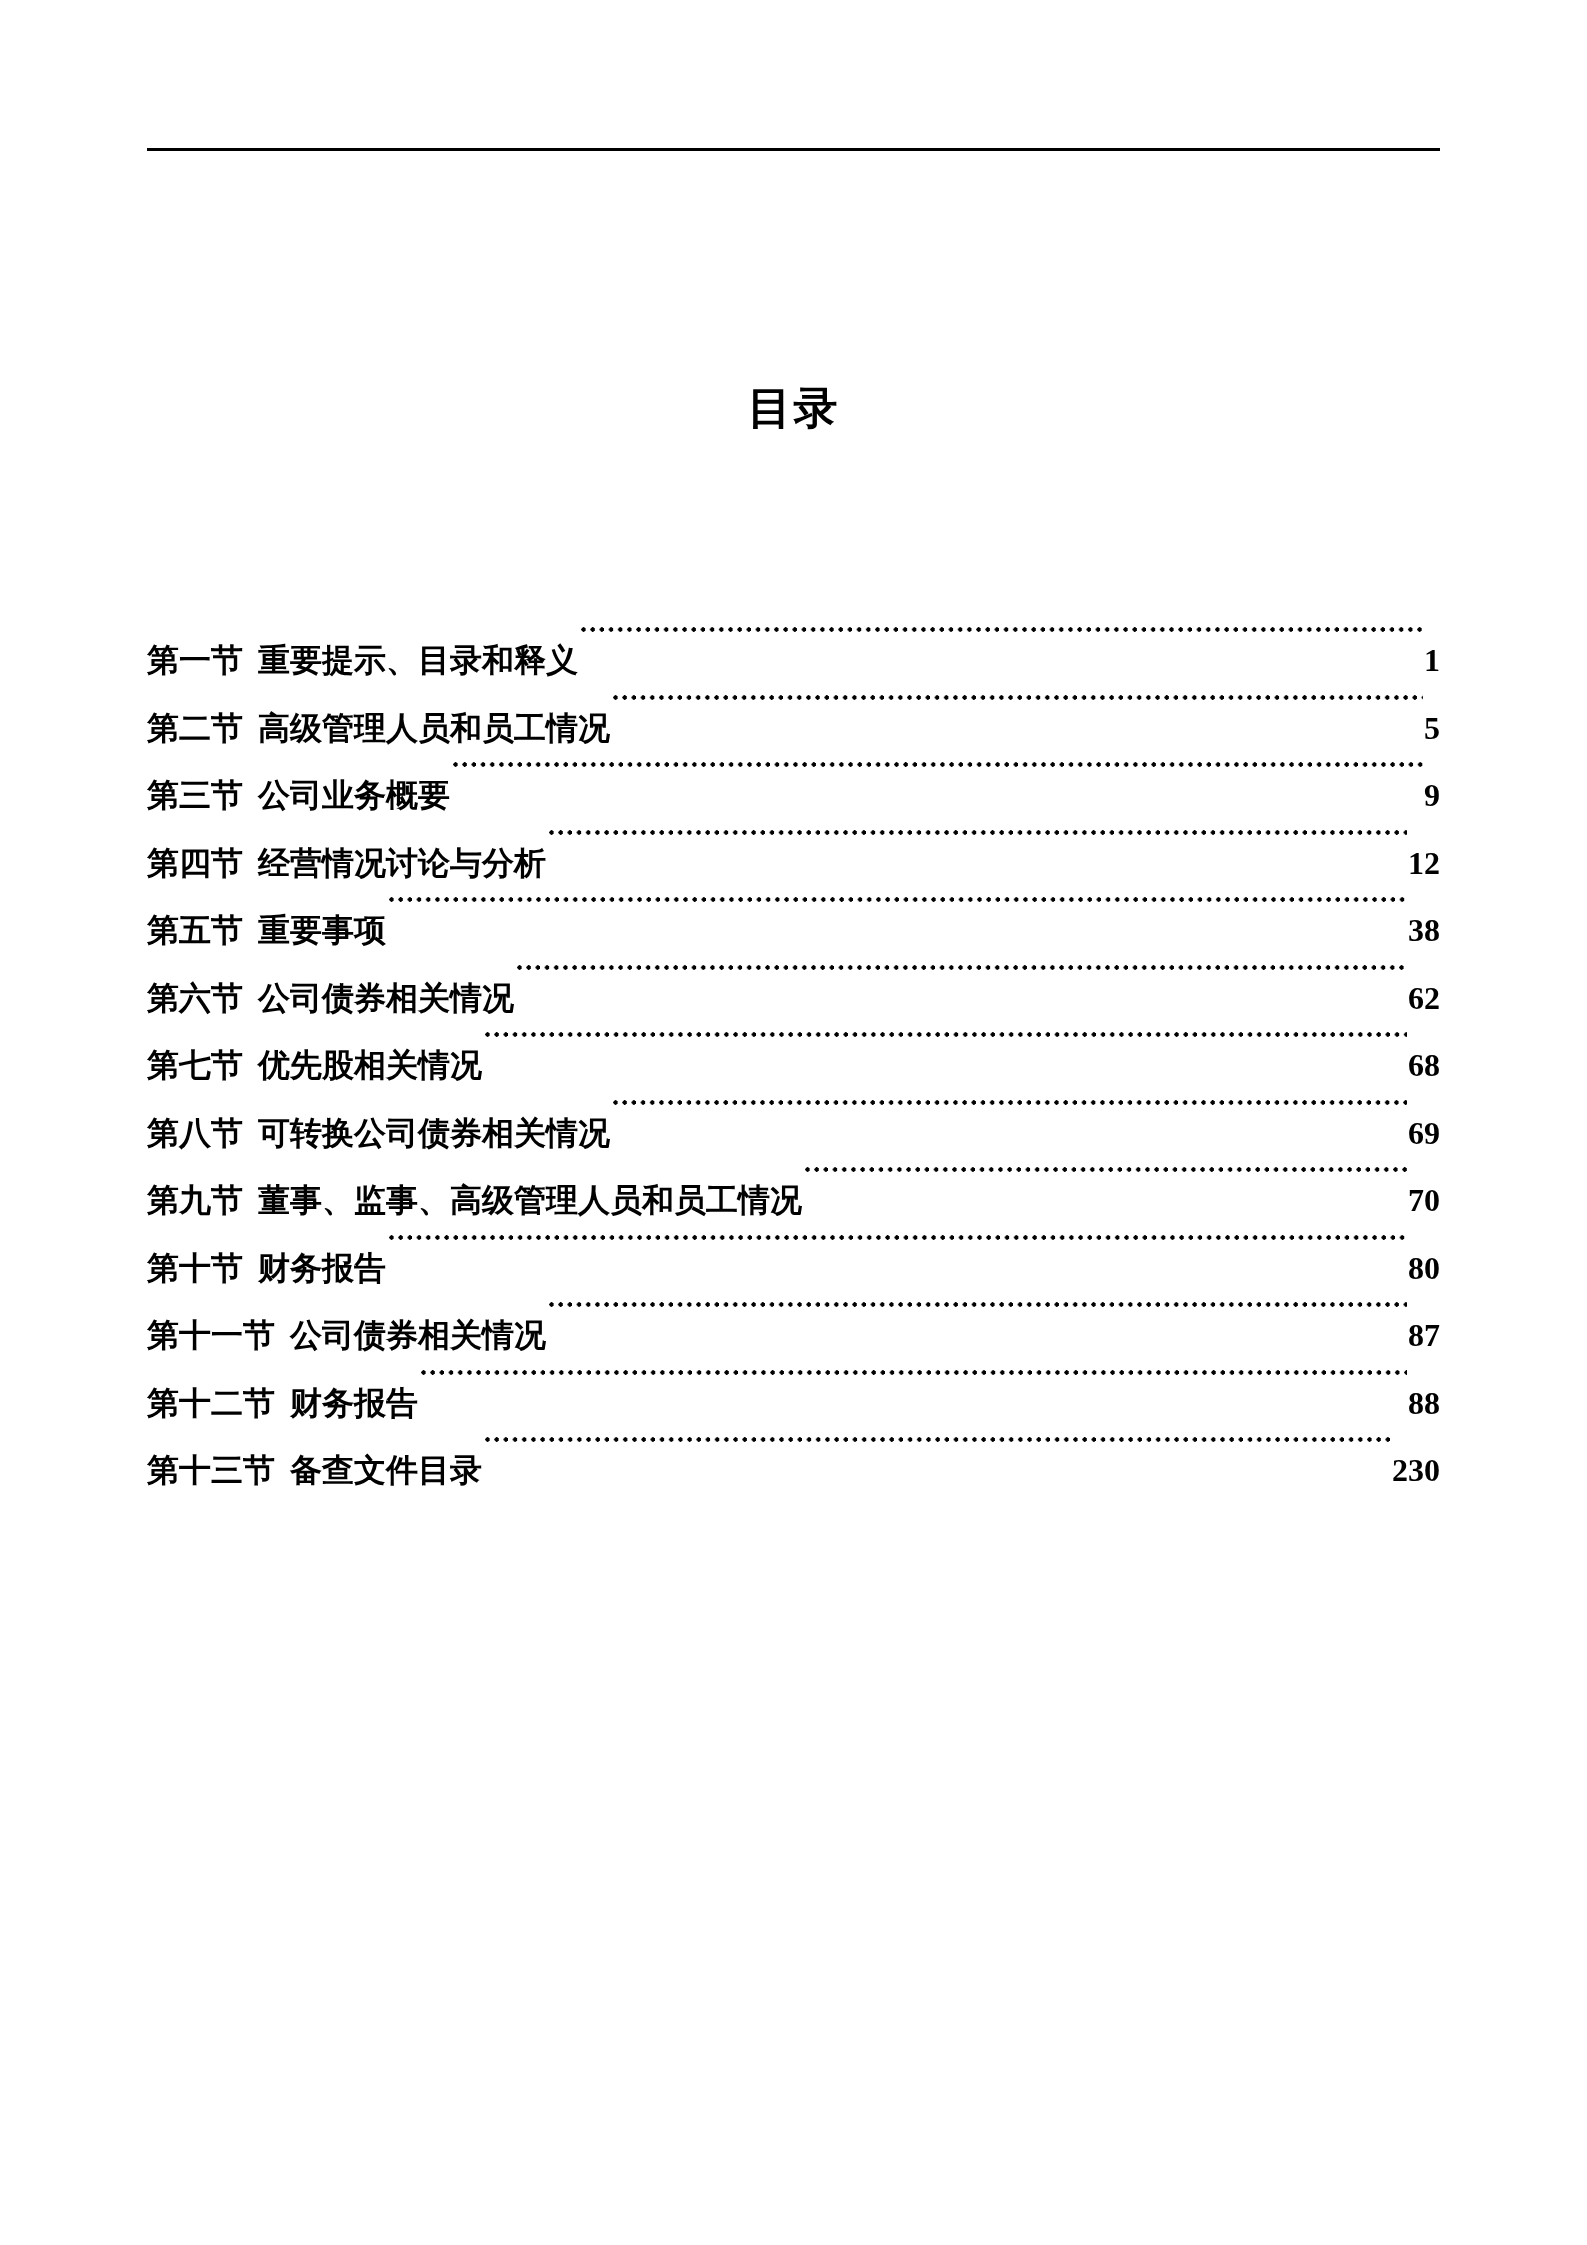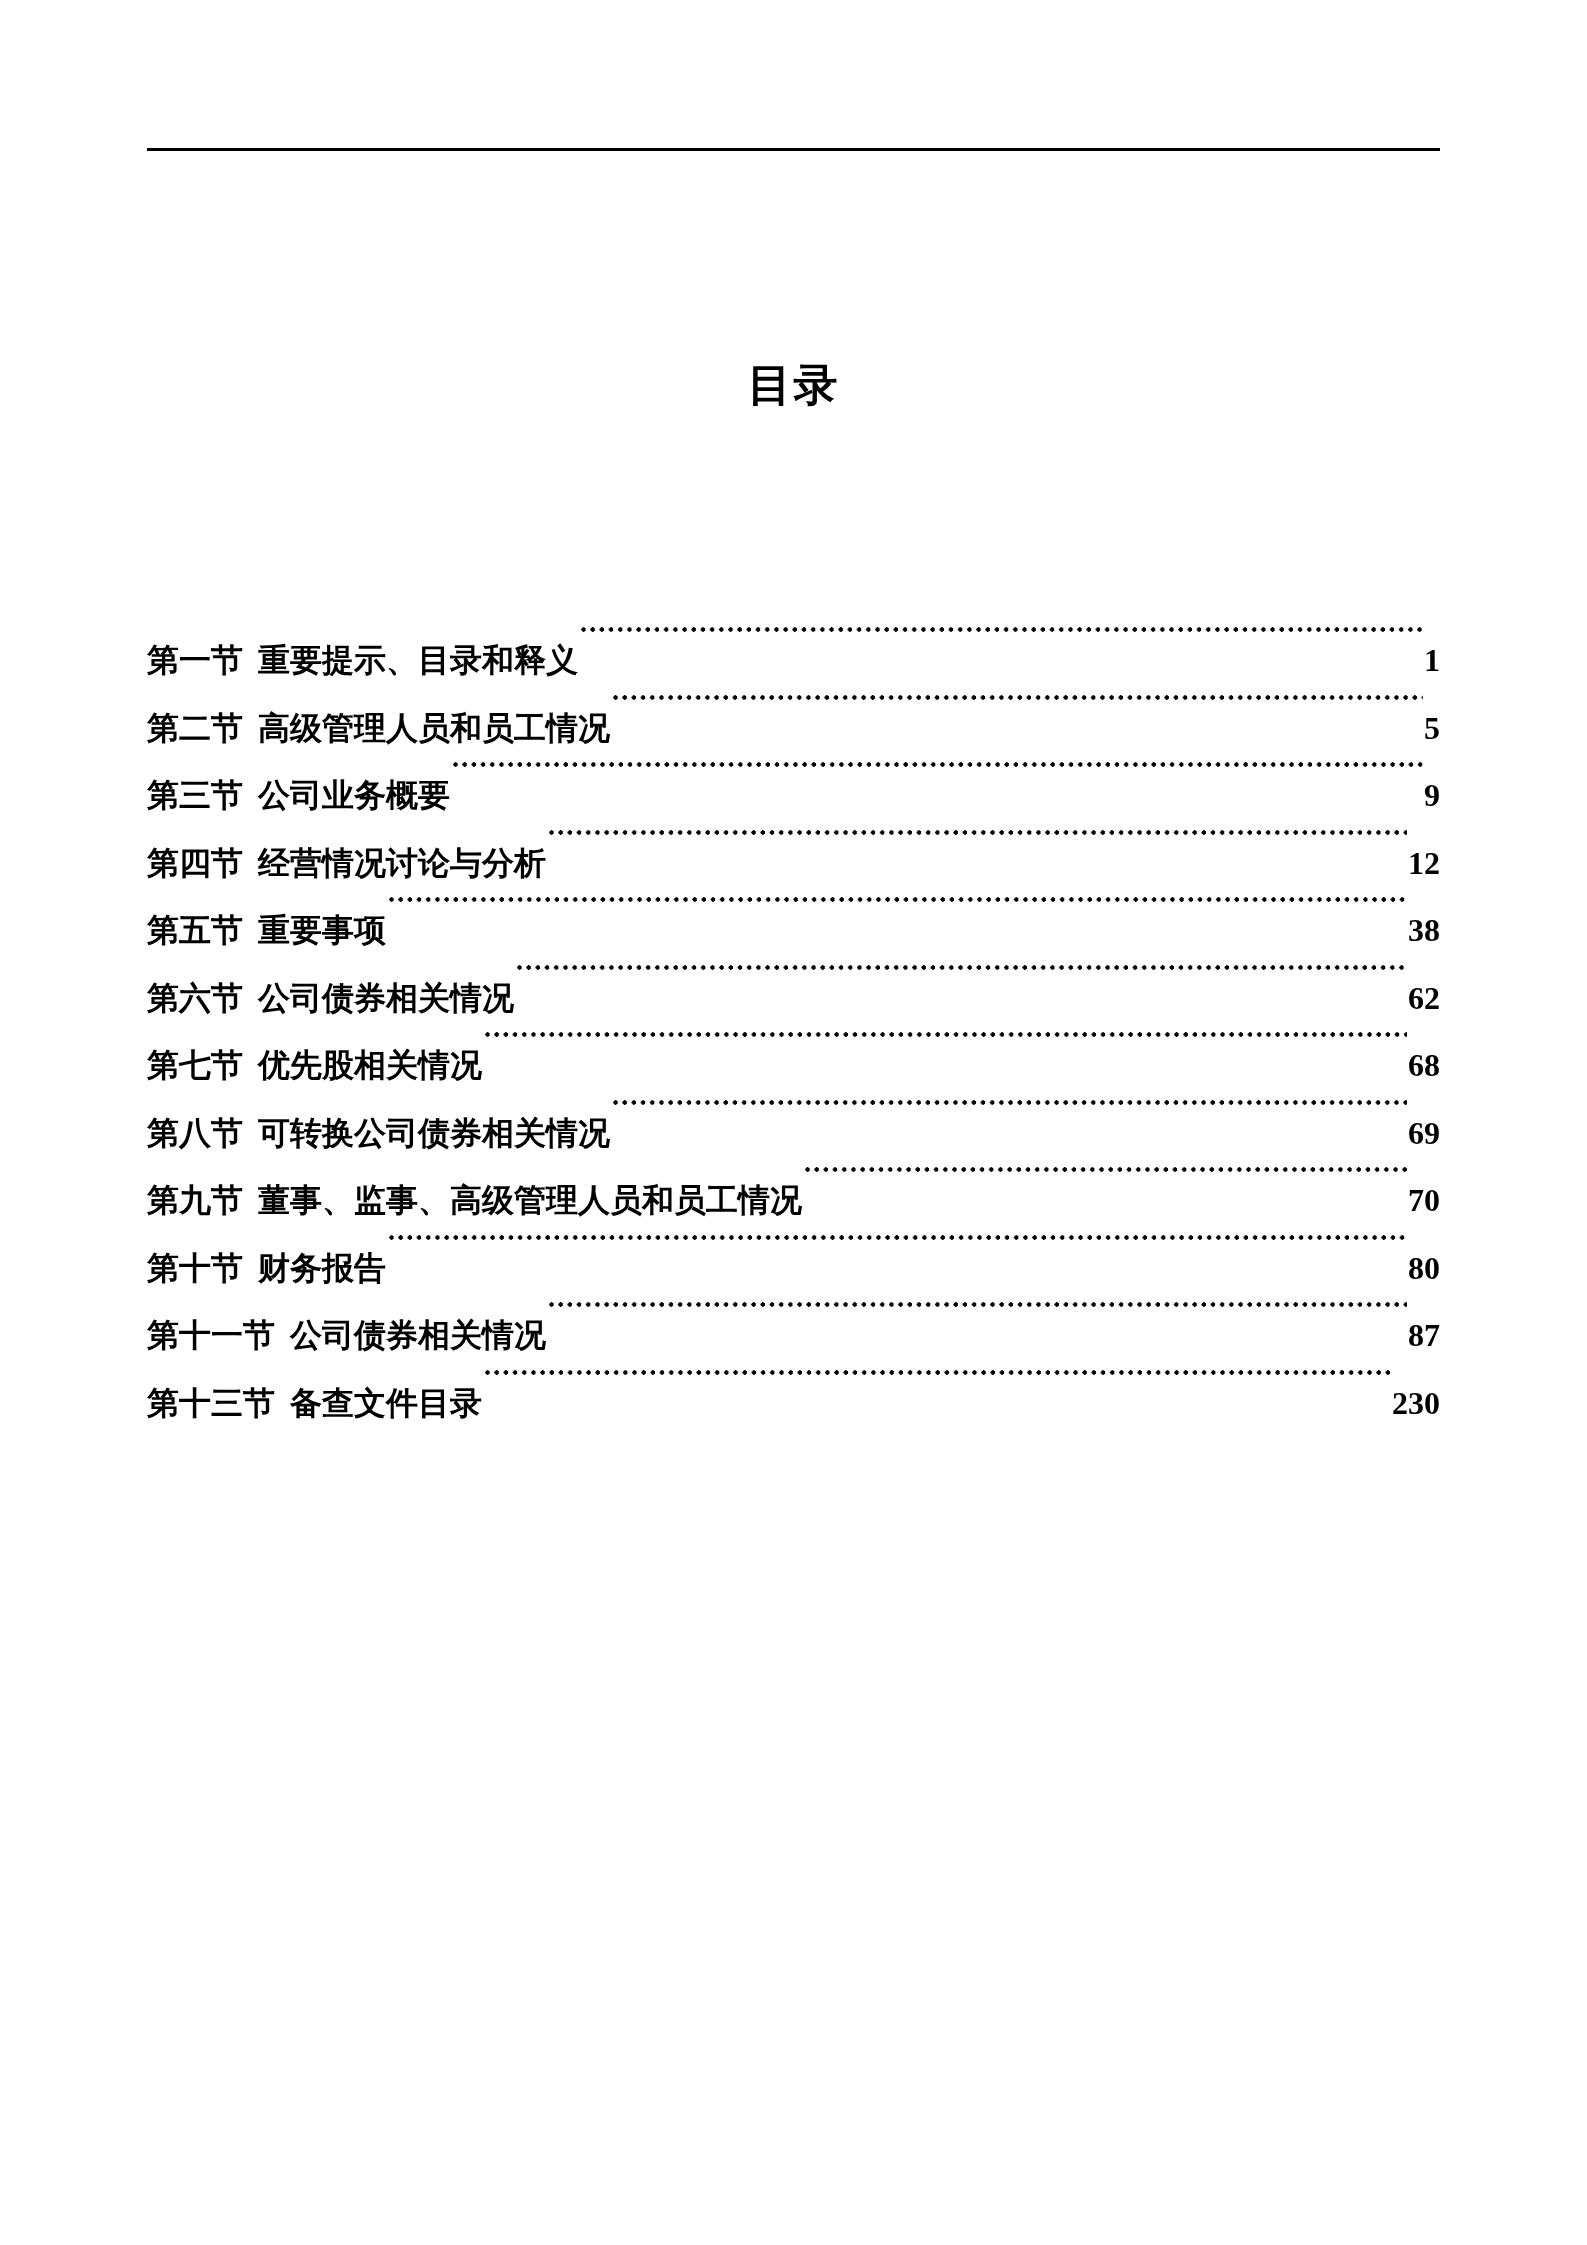--- a/index.html
+++ b/index.html
@@ -23,21 +23,21 @@
     position: absolute;
     left: 147px;
     top: 148px;
     width: 1293px;
     height: 3px;
     background: #000000;
   }
   .doc-title {
     position: absolute;
     left: 0;
-    top: 364px;
+    top: 387px;
     width: 1587px;
     margin: 0;
     text-align: center;
     font-size: 44px;
     line-height: 44px;
     font-weight: bold;
     letter-spacing: 2px;
   }
   .toc {
     position: absolute;
@@ -153,20 +153,26 @@
         <span class="toc-page">80</span>
       </div>
 
       <div class="toc-row">
         <span class="toc-section">第十一节</span>
         <span class="toc-title">公司债券相关情况</span>
         <span class="toc-dots"></span>
         <span class="toc-page">87</span>
       </div>
 
+      <div class="toc-row">
+        <span class="toc-section">第十二节</span>
+        <span class="toc-title">财务报告</span>
+        <span class="toc-dots"></span>
+        <span class="toc-page">88</span>
+      </div>
 
       <div class="toc-row">
         <span class="toc-section">第十三节</span>
         <span class="toc-title">备查文件目录</span>
         <span class="toc-dots"></span>
         <span class="toc-page">230</span>
       </div>
     </div>
 
 </div>

